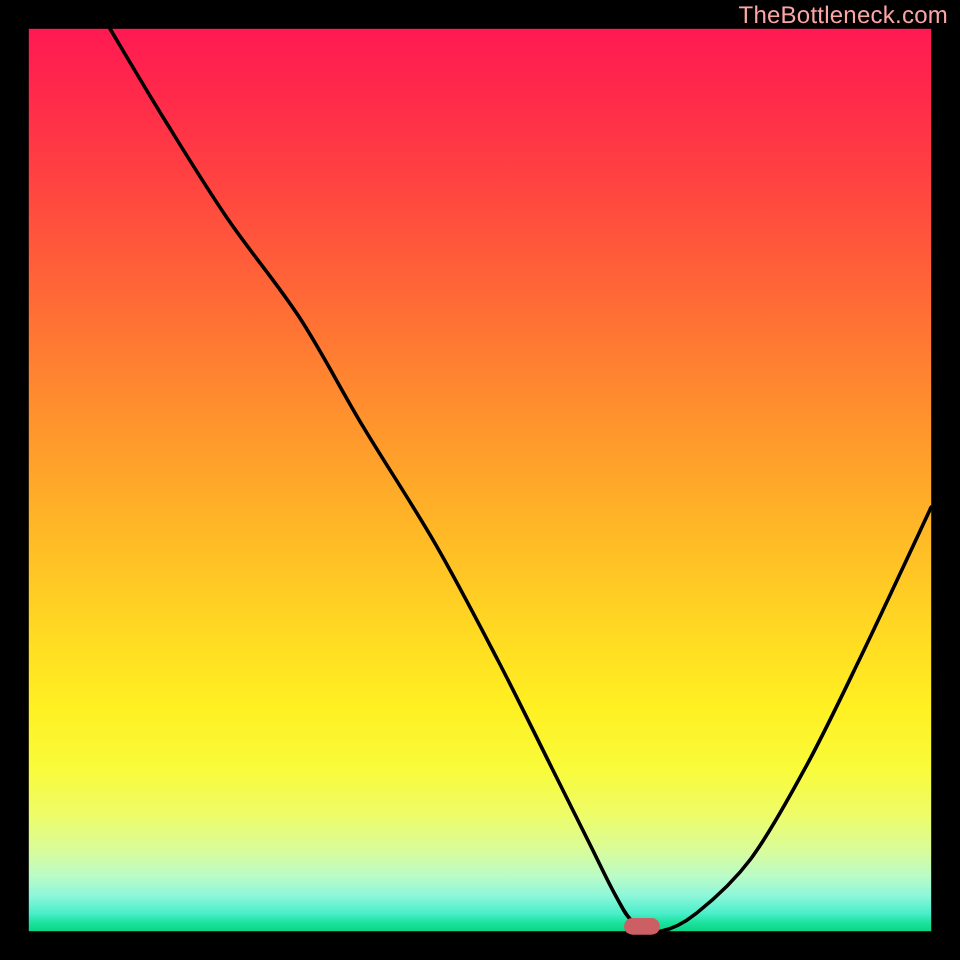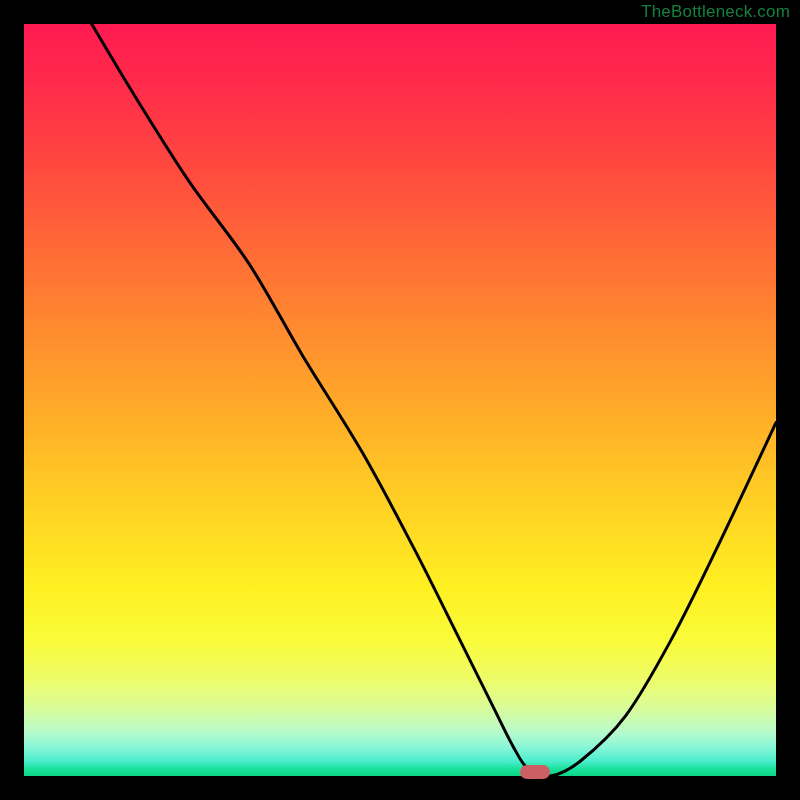--- a/index.html
+++ b/index.html
@@ -41,22 +41,22 @@
       #8ef7d8 96%,
       #4ceecc 98%,
       #1de39f 99%,
       #0bd585 100%
     );
   }
   .watermark {
     position: absolute;
     top: 2px;
     right: 10px;
-    color: #15803d;
-    font-size: 17px;
+    color: #fca5a5;
+    font-size: 20px;
     font-weight: 500;
     letter-spacing: 0.2px;
     user-select: none;
   }
   svg.curve {
     position: absolute;
     left: 0;
     top: 0;
     width: 752px;
     height: 752px;

